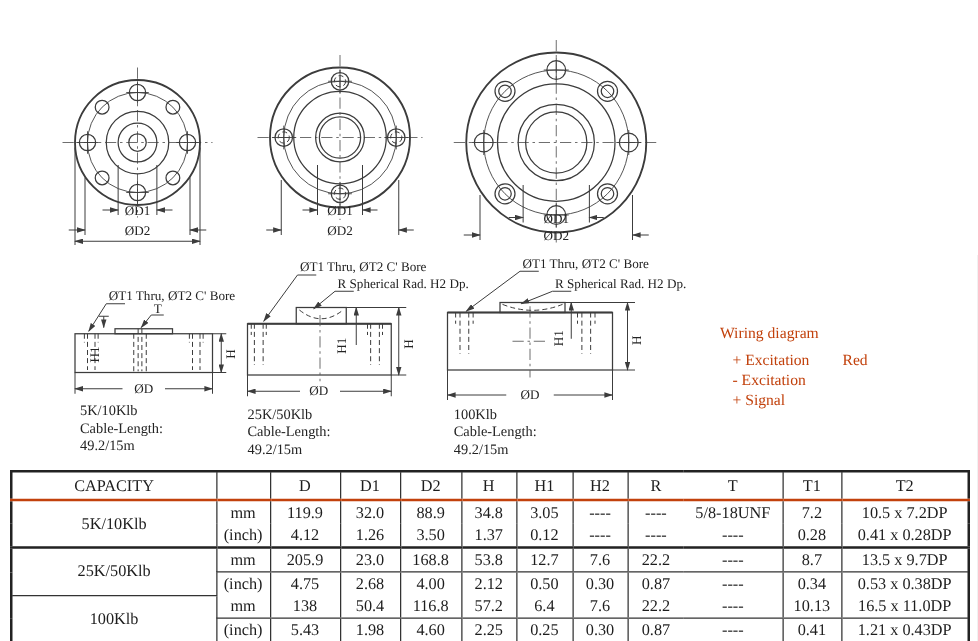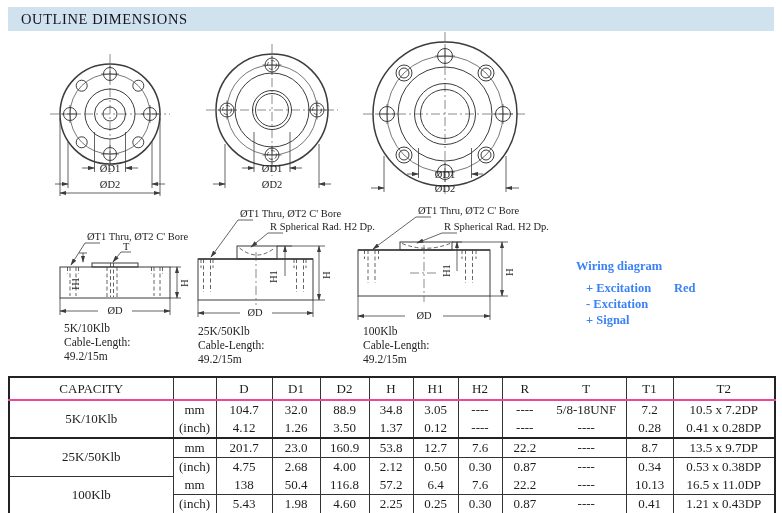--- a/index.html
+++ b/index.html
@@ -3,21 +3,21 @@
 <meta charset="utf-8">
 <style>
   html,body{margin:0;padding:0;background:#e8e8e8;}
   .page{position:relative;width:782px;height:513px;background:#ffffff;overflow:hidden;
         font-family:"Liberation Serif",serif;color:#222;}
   
   .hdrbar{position:absolute;left:8px;top:7px;width:766px;height:24px;background:#cfe2ee;}
   .hdrbar span{display:block;line-height:24px;padding-left:13px;font-size:14.5px;
                letter-spacing:.6px;color:#14141e;}
   
-  .wiring{position:absolute;left:576px;top:259px;width:196px;font-size:12.5px;color:#3b82f6;font-weight:bold;}
+  .wiring{position:absolute;left:576px;top:259px;width:196px;font-size:12.5px;color:#c2410c;}
   .wiring .wtitle{margin-bottom:6px;}
   .wrow{display:grid;grid-template-columns:88px auto;line-height:16px;margin-left:10px;}
   
   .draw{position:absolute;left:0;top:31px;}
   .ln{stroke:#3c3c3c;stroke-width:1;fill:none;}
   .thk{stroke-width:1.5;}
   .thn{stroke-width:.7;}
   .dsh{stroke-dasharray:4 2.5;stroke-width:.8;}
   .cl{stroke:#5a5a5a;stroke-width:.7;stroke-dasharray:9 3 2 3;fill:none;}
   .dim{stroke:#3c3c3c;stroke-width:.8;fill:none;}
@@ -25,37 +25,34 @@
   .lbl{font-size:10.5px;}
   .dlb{font-size:10.5px;text-anchor:middle;}
   .cap{font-size:11.5px;}
   
   table.spec{position:absolute;left:8px;top:376px;width:766px;border-collapse:collapse;
              table-layout:fixed;font-size:13px;color:#1d1d1d;border:2px solid #222;}
   table.spec th,table.spec td{padding:0;text-align:center;font-weight:normal;
              border-left:1px solid #333;overflow:hidden;white-space:nowrap;}
   table.spec .no-l{border-left:none;}
   table.spec .c0{border-left:none;}
-  tr.hdr th{height:21px;border-bottom:2px solid #ec4899;}
+  tr.hdr th{height:21px;border-bottom:2px solid #c2410c;}
   tr.rA td{height:18px;}
   tr.rB td{height:18px;border-bottom:2px solid #222;}
   tr.rC td{height:18px;border-bottom:1px solid #333;}
   tr.rD td{height:18px;}
   tr.rE td{height:18px;border-bottom:1px solid #333;}
   tr.rF td{height:18px;}
   td.cap5{border-bottom:2px solid #222;}
 </style>
 </head>
 <body>
 
 <div class="page">
 
-  <div class="hdrbar">
-    <span>OUTLINE DIMENSIONS</span>
-  </div>
 
   <svg class="draw" width="782" height="344" viewBox="0 0 782 344">
     <defs>
       <marker id="arr" viewBox="0 0 10 6" refX="9" refY="3" markerWidth="9" markerHeight="5.5" orient="auto-start-reverse">
           <path d="M0 0 L10 3 L0 6 Z" fill="#3c3c3c"></path>
         </marker>
     </defs>
 
     <g transform="translate(110,83)">
       <path class="cl" d="M-60 0 H60 M0 -60 V60"></path>
@@ -312,21 +309,21 @@
       <th>H1</th>
       <th>H2</th>
       <th>R</th>
       <th class="no-l">T</th>
       <th>T1</th>
       <th>T2</th>
     </tr>
     <tr class="rA">
       <td class="c0 cap5" rowspan="2">5K/10Klb</td>
       <td>mm</td>
-      <td>104.7</td>
+      <td>119.9</td>
       <td>32.0</td>
       <td>88.9</td>
       <td>34.8</td>
       <td>3.05</td>
       <td>----</td>
       <td>----</td>
       <td class="no-l">5/8-18UNF</td>
       <td>7.2</td>
       <td>10.5 x 7.2DP</td>
     </tr>
@@ -339,23 +336,23 @@
       <td>0.12</td>
       <td>----</td>
       <td>----</td>
       <td class="no-l">----</td>
       <td>0.28</td>
       <td>0.41 x 0.28DP</td>
     </tr>
     <tr class="rC">
       <td class="c0" rowspan="2">25K/50Klb</td>
       <td>mm</td>
-      <td>201.7</td>
+      <td>205.9</td>
       <td>23.0</td>
-      <td>160.9</td>
+      <td>168.8</td>
       <td>53.8</td>
       <td>12.7</td>
       <td>7.6</td>
       <td>22.2</td>
       <td class="no-l">----</td>
       <td>8.7</td>
       <td>13.5 x 9.7DP</td>
     </tr>
     <tr class="rD">
       <td>(inch)</td>

